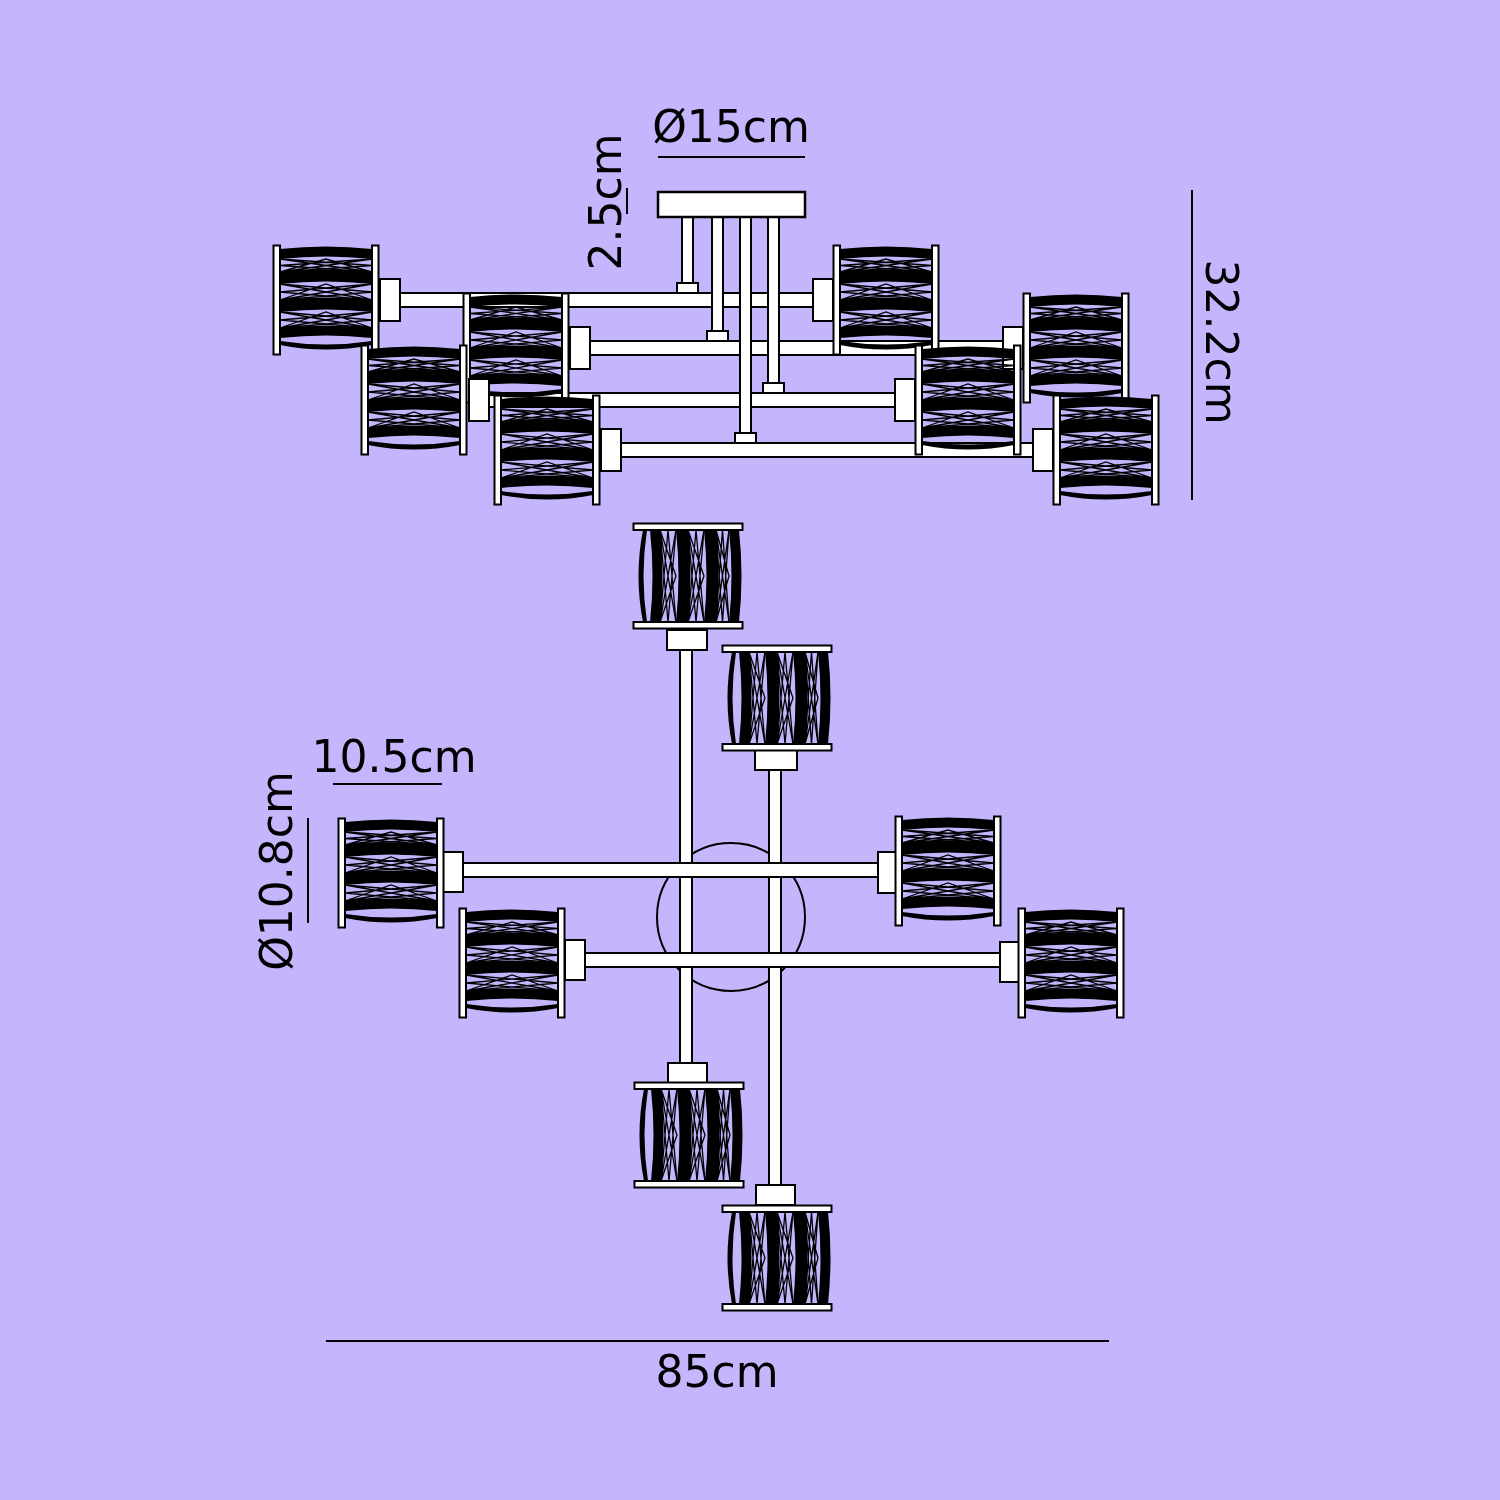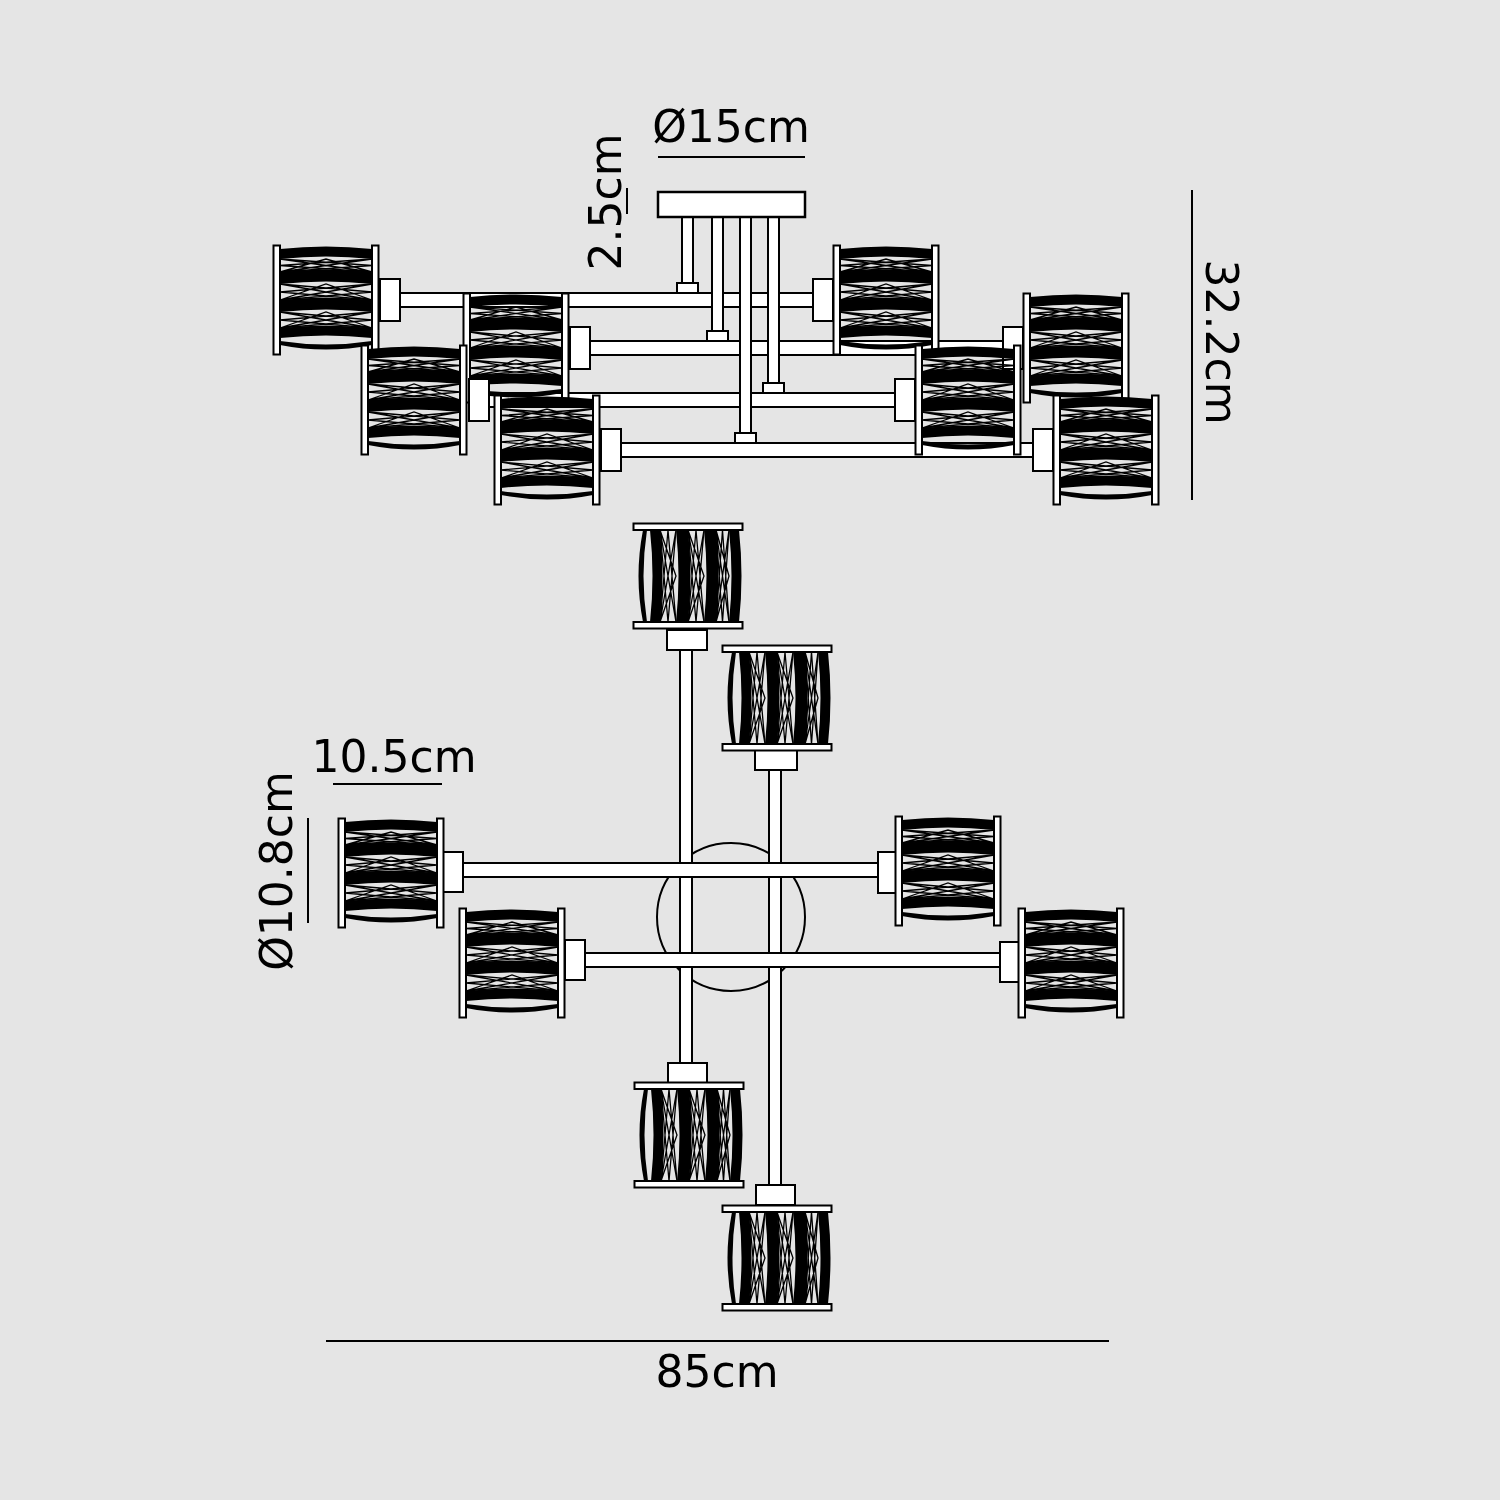--- a/index.html
+++ b/index.html
@@ -4,21 +4,21 @@
 <style>
   html, body {
     margin: 0;
     padding: 0;
     background: #ffffff;
   }
   .stage {
     position: relative;
     width: 1500px;
     height: 1500px;
-    background: #e5e5e5;
+    background: #c4b5fd;
     overflow: hidden;
   }
   svg text {
     font-family: "DejaVu Sans", "Liberation Sans", sans-serif;
     font-size: 44px;
     fill: #000000;
   }
   .outline { fill: #ffffff; stroke: #000000; stroke-width: 2; }
   .outline-thick { fill: #ffffff; stroke: #000000; stroke-width: 2.5; }
   .dimline { stroke: #000000; stroke-width: 2; fill: none; }

